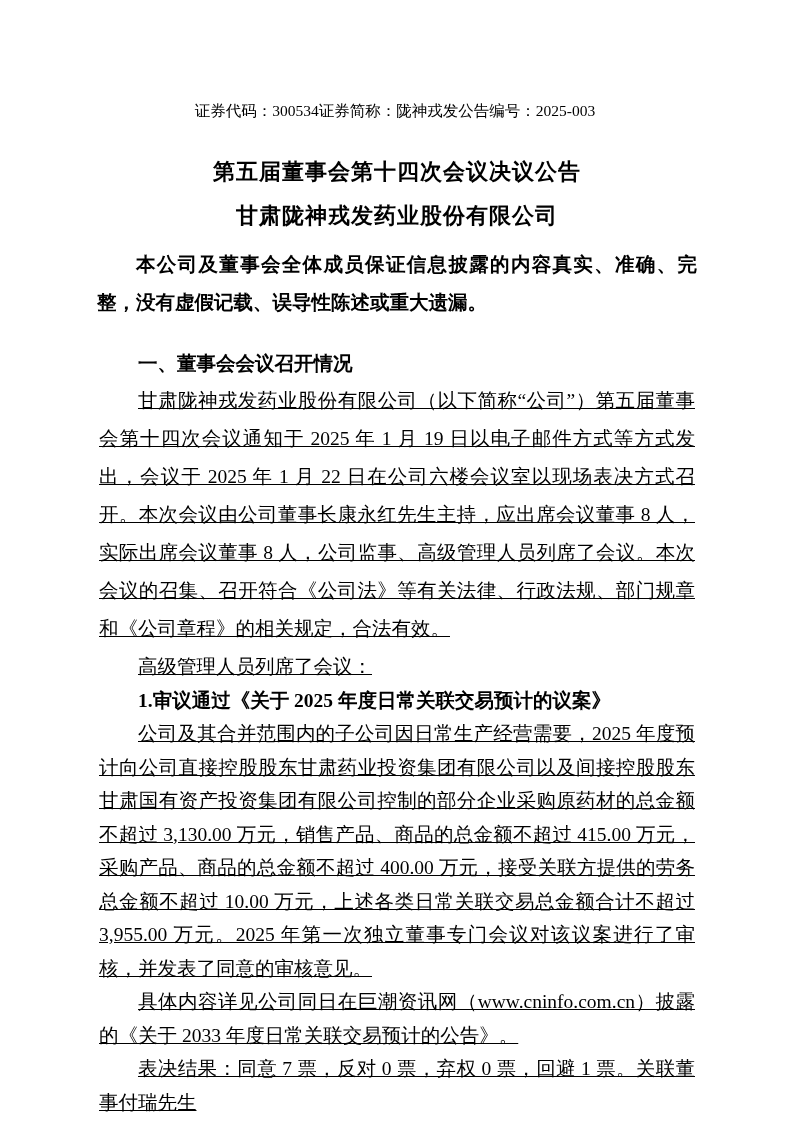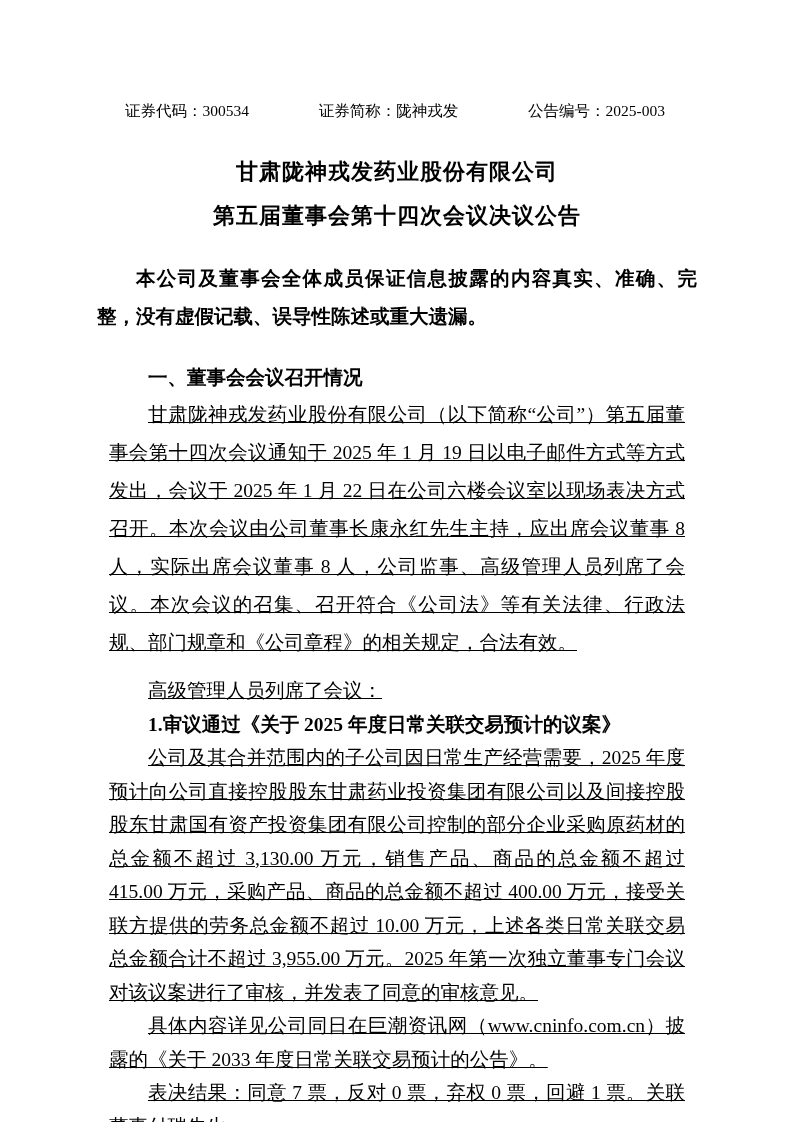--- a/index.html
+++ b/index.html
@@ -15,48 +15,48 @@
     font-family: "Liberation Serif", "DejaVu Serif", serif;
     position: relative;
   }
   .doc {
     padding: 101px 97px 0 97px;
     box-sizing: border-box;
   }
   
   .doc-header {
     display: flex;
-    justify-content: space-between;
+    justify-content: center;
     align-items: baseline;
     padding-left: 28px;
     padding-right: 32px;
     font-size: 15.5px;
     line-height: 20px;
     white-space: nowrap;
   }
   
   .title-block {
     margin-top: 29px;
     text-align: center;
     font-weight: bold;
     font-size: 22px;
     line-height: 44px;
     font-family: "Liberation Sans", "DejaVu Sans", sans-serif;
     letter-spacing: 1px;
   }
   
   .disclaimer {
-    margin: 22px 0 0 0;
+    margin: 8px 0 0 0;
     font-weight: bold;
     font-size: 19.5px;
     line-height: 38px;
     text-align: justify;
     text-indent: 2em;
   }
-  .section { margin: 12px; }
+  .section { margin: 2px; }
   .sec1 {
     margin-top: 22px;
     font-size: 19.5px;
     line-height: 38px;
   }
   .sec2 {
     font-size: 19.5px;
     line-height: 33.5px;
   }
   .section p {
@@ -81,22 +81,22 @@
 
 <div class="doc">
 
   <div class="doc-header">
     <span>证券代码：300534</span>
     <span>证券简称：陇神戎发</span>
     <span>公告编号：2025-003</span>
   </div>
 
   <div class="title-block">
+    <div>第五届董事会第十四次会议决议公告</div>
     <div>甘肃陇神戎发药业股份有限公司</div>
-    <div>第五届董事会第十四次会议决议公告</div>
   </div>
 
   <p class="disclaimer">本公司及董事会全体成员保证信息披露的内容真实、准确、完整，没有虚假记载、误导性陈述或重大遗漏。</p>
 
   <div class="section sec1">
     <div class="heading">一、董事会会议召开情况</div>
     <p>甘肃陇神戎发药业股份有限公司（以下简称“公司”）第五届董事会第十四次会议通知于 2025 年 1 月 19 日以电子邮件方式等方式发出，会议于 2025 年 1 月 22 日在公司六楼会议室以现场表决方式召开。本次会议由公司董事长康永红先生主持，应出席会议董事 8 人，实际出席会议董事 8 人，公司监事、高级管理人员列席了会议。本次会议的召集、召开符合《公司法》等有关法律、行政法规、部门规章和《公司章程》的相关规定，合法有效。</p>
   </div>
 
   <div class="section sec2">

